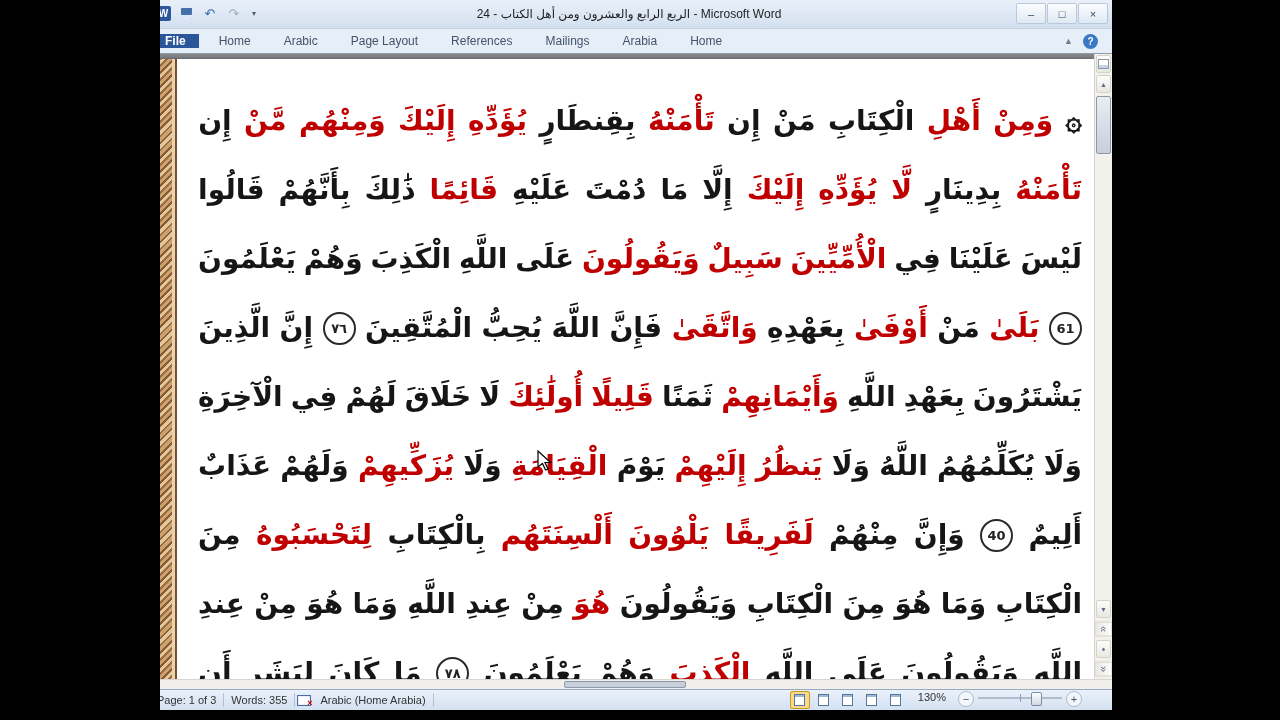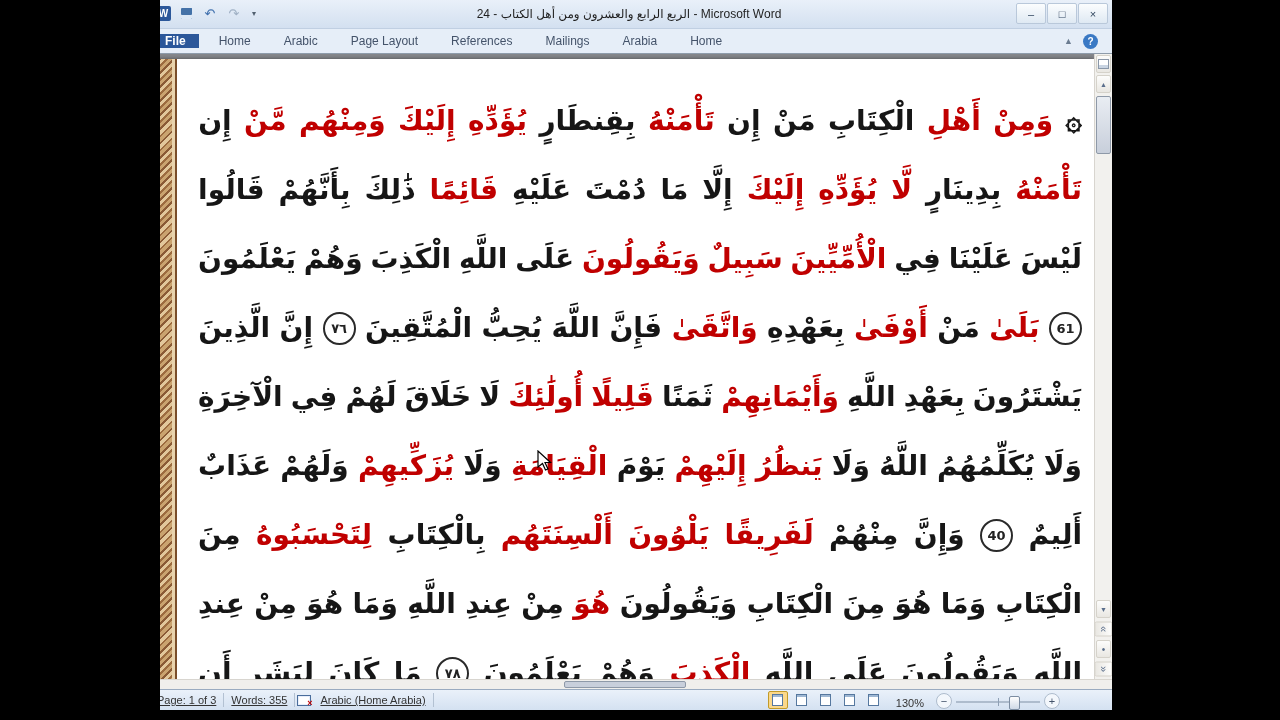--- a/index.html
+++ b/index.html
@@ -71,27 +71,27 @@
   
   .hscrollrow{flex:0 0 9px;display:flex;background:#f0efec;border-top:1px solid #d8d5cf;}
   .htrack{flex:1 1 auto;position:relative;}
   .hthumb{position:absolute;top:1px;bottom:1px;left:44%;width:120px;background:#c8cfdb;
           border:1px solid #8e99a8;border-radius:2px;}
   .corner{flex:0 0 17px;background:#f0efec;}
   
   .statusbar{flex:0 0 20px;display:flex;align-items:center;font-size:11px;color:#333;
              background:linear-gradient(#eaf1fa,#d4e1f1);border-top:1px solid #9aabc0;}
   .sb-left{display:flex;align-items:center;height:100%;padding-left:4px;}
-  .sb-item{padding:0 7px;white-space:nowrap;text-decoration:underline;}
+  .sb-item{padding:0 7px;white-space:nowrap;}
   .sb-sep{width:1px;height:14px;background:#b3c1d2;}
   .proof{display:inline-flex;align-items:center;justify-content:center;width:18px;height:16px;position:relative;}
   .book{display:inline-block;width:12px;height:9px;background:#fff;border:1px solid #4a6d9b;
         box-shadow:inset 0 0 0 1px #e7eefb;}
   .px{position:absolute;right:1px;bottom:0;color:#c00000;font-size:9px;font-weight:bold;}
-  .sb-right{margin-left:auto;margin-right:52px;display:flex;align-items:flex-end;gap:4px;}
+  .sb-right{margin-left:auto;margin-right:30px;display:flex;align-items:flex-start;gap:4px;}
   .vbtn{display:inline-flex;align-items:center;justify-content:center;width:18px;height:16px;
         border:1px solid transparent;border-radius:2px;}
   .vbtn.active{background:#fbd88a;border-color:#c29b29;}
   .vglyph{display:inline-block;width:9px;height:10px;background:#fff;border:1px solid #56789f;
           box-shadow:inset 0 2px 0 #9fb8d4;}
   .zoom-label{padding:0 8px;white-space:nowrap;}
   .zbtn{display:inline-flex;align-items:center;justify-content:center;width:14px;height:14px;
         font-size:11px;color:#44536a;border:1px solid #aebccd;border-radius:50%;background:#f3f7fc;}
   .zslider{position:relative;width:84px;height:14px;}
   .zline{position:absolute;left:0;right:0;top:6px;height:2px;background:#aebccd;}

